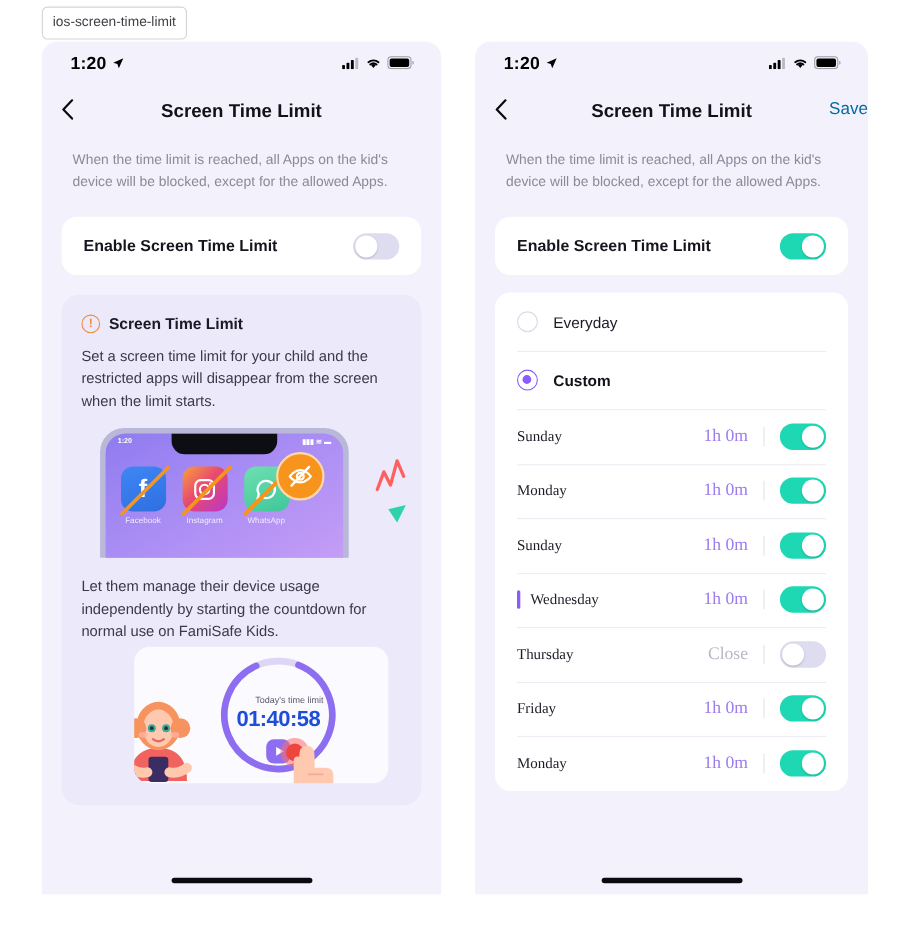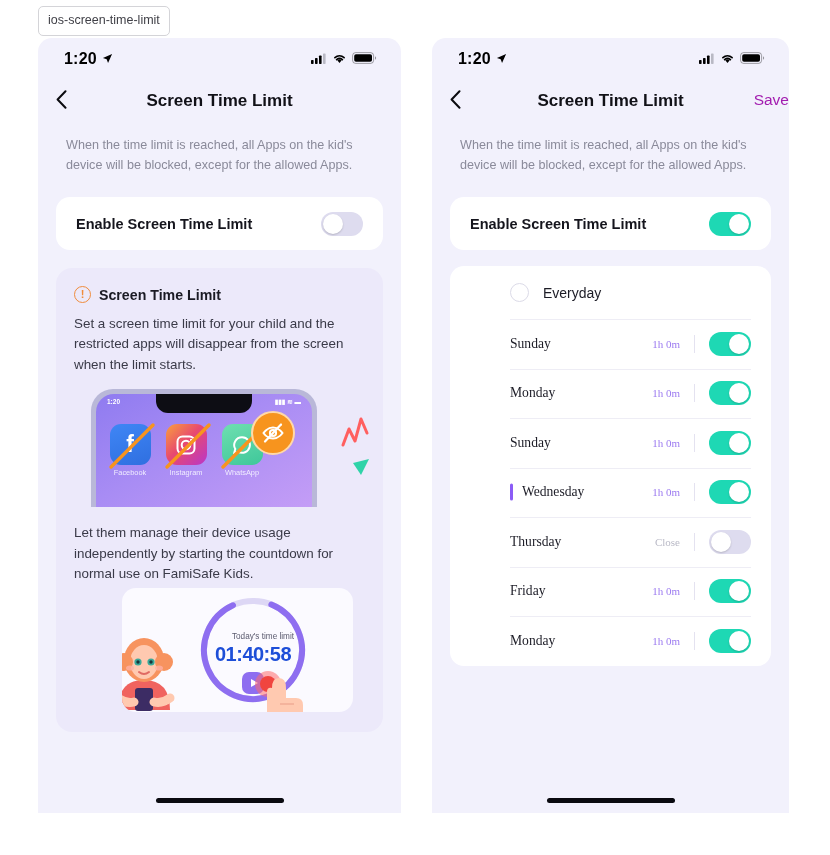--- a/index.html
+++ b/index.html
@@ -51,21 +51,21 @@
     width: 30px; font-size: 20px; color: #0b0b0f; line-height: 1;
     text-align: left; cursor: pointer;
   }
   .nav-title {
     position: absolute; left: 0; right: 0; text-align: center;
     font-size: 17px; font-weight: bold; color: #111117;
     pointer-events: none;
   }
   .nav-save {
     position: absolute; right: 0px; top: 11px;
-    font-size: 15.5px; color: #a21caf; cursor: pointer;
+    font-size: 15.5px; color: #0369a1; cursor: pointer;
     white-space: nowrap;
   }
 
   
   .intro {
     padding: 14px 26px 0 28px;
     font-size: 12.6px; line-height: 1.55; color: #8a8a9a;
   }
 
   
@@ -183,21 +183,21 @@
     display: flex; align-items: center; height: 49.5px;
     padding: 0 20px; position: relative; font-family: Liberation Serif, serif;
   }
   .day-row + .day-row::before,
   .radio-row + .radio-row::before,
   .day-row::before {
     content: ""; position: absolute; left: 20px; right: 20px; top: 0;
     height: 1px; background: #eeedf5;
   }
   .day-name { font-size: 13.6px; color: #1c1c26; flex: 1; }
-  .day-val { font-size: 11px; color: #9c7bf0; margin-right: 14px; }
+  .day-val { font-size: 16px; color: #9c7bf0; margin-right: 14px; }
   .day-val.closed { color: #b9b9c6; text-align: center; }
   .day-sep { width: 1px; height: 18px; background: #e4e2f0; margin-right: 14px; }
   .cur-bar {
     position: absolute; left: 20px; top: 50%; transform: translateY(-50%);
     width: 3px; height: 17px; background: #8b5cf6; border-radius: 2px;
   }
   .day-row.current .day-name { padding-left: 12px; }
 
   .radio-row { display: flex; align-items: center; height: 53px; padding: 0 20px; position: relative; }
   .radio {
@@ -447,24 +447,28 @@
 
     <div class="card">
       <div class="card-row">
         <span class="card-row-label">Enable Screen Time Limit</span>
         <span class="toggle on">
             <span class="knob"></span>
           </span>
       </div>
     </div>
 
-    <div class="card" style="margin-top:16px;padding-left:40px;">
+    <div class="card" style="margin-top:16px;">
       <div class="radio-row">
         <span class="radio"></span>
         <span class="radio-label">Everyday</span>
+      </div>
+      <div class="radio-row selected">
+        <span class="radio checked"></span>
+        <span class="radio-label">Custom</span>
       </div>
 
       <div class="day-row">
         <span class="day-name">Sunday</span>
         <span class="day-val">1h 0m</span>
         <span class="day-sep"></span>
         <span class="toggle on">
             <span class="knob"></span>
           </span>
       </div>

